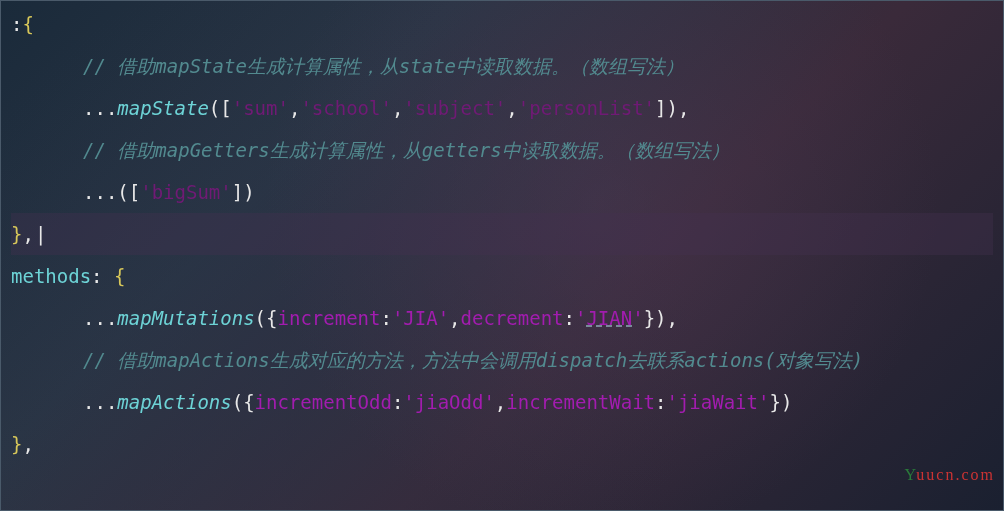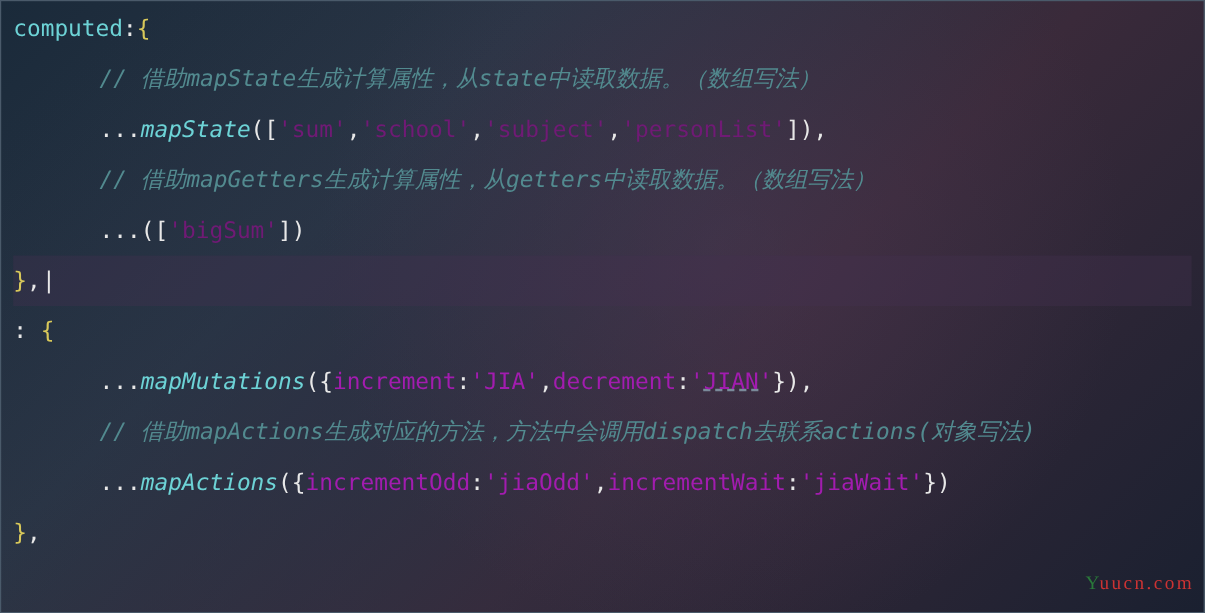--- a/index.html
+++ b/index.html
@@ -24,21 +24,21 @@
     .func { color: #6dd3d6; font-style: italic; }
     .string { color: #701a75; }
     .string2 { color: #a21caf; }
     .brace { color: #d8c85a; }
     .spread { color: #e8e8e8; }
     .key { color: #a21caf; }
     .underline { text-decoration: underline; text-decoration-style: dashed; text-decoration-color: #7a8a9a; }
     .cursor { color: #e8e8e8; margin-left: 1px; }
     .watermark {
       position: absolute;
-      bottom: 2px;
+      bottom: 14px;
       right: 8px;
       font-family: serif;
       font-size: 16px;
       letter-spacing: 2px;
       z-index: 3;
     }
     .watermark .y { color: #2a7a3a; }
     .watermark .u1 { color: #c33; }
     .watermark .u2 { color: #c33; }
     .watermark .c { color: #c33; }
@@ -55,33 +55,33 @@
       z-index: 1;
     }
   </style>
 </head>
 <body>
 
 <div class="bg-overlay"></div>
 
 <div class="code-container">
 
-  <div class="line"><span class="property">computed</span><span class="punct">:</span><span class="brace">{</span></div>
+  <div class="line"><span class="punct">:</span><span class="brace">{</span></div>
 
   <div class="line"><span class="indent2"></span><span class="comment">// 借助mapState生成计算属性，从state中读取数据。（数组写法）</span></div>
 
   <div class="line"><span class="indent2"></span><span class="spread">...</span><span class="func">mapState</span><span class="punct">([</span><span class="string">'sum'</span><span class="punct">,</span><span class="string">'school'</span><span class="punct">,</span><span class="string">'subject'</span><span class="punct">,</span><span class="string">'personList'</span><span class="punct">]),</span></div>
 
   <div class="line"><span class="indent2"></span><span class="comment">// 借助mapGetters生成计算属性，从getters中读取数据。（数组写法）</span></div>
 
   <div class="line"><span class="indent2"></span><span class="spread">...</span><span class="punct">([</span><span class="string">'bigSum'</span><span class="punct">])</span></div>
 
   <div class="line line-highlight"><span class="brace">}</span><span class="punct">,</span><span class="cursor">|</span></div>
 
-  <div class="line"><span class="punct">:</span><span> </span><span class="brace">{</span></div>
+  <div class="line"><span class="property">methods</span><span class="punct">:</span><span> </span><span class="brace">{</span></div>
 
 
   <div class="line"><span class="indent2"></span><span class="spread">...</span><span class="func">mapMutations</span><span class="punct">({</span><span class="key">increment</span><span class="punct">:</span><span class="string2">'JIA'</span><span class="punct">,</span><span class="key">decrement</span><span class="punct">:</span><span class="string2">'</span><span class="string2 underline">JIAN</span><span class="string2">'</span><span class="punct">}),</span></div>
 
   <div class="line"><span class="indent2"></span><span class="comment">// 借助mapActions生成对应的方法，方法中会调用dispatch去联系actions(对象写法)</span></div>
 
   <div class="line"><span class="indent2"></span><span class="spread">...</span><span class="func">mapActions</span><span class="punct">({</span><span class="key">incrementOdd</span><span class="punct">:</span><span class="string2">'jiaOdd'</span><span class="punct">,</span><span class="key">incrementWait</span><span class="punct">:</span><span class="string2">'jiaWait'</span><span class="punct">})</span></div>
 
   <div class="line"><span class="brace">}</span><span class="punct">,</span></div>
 

